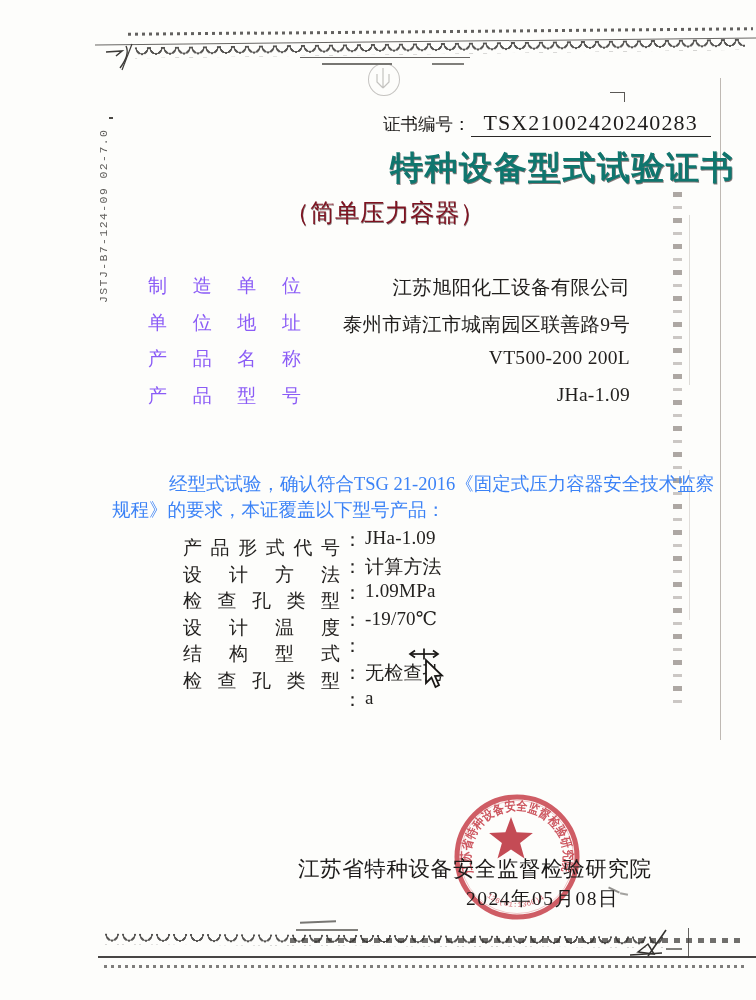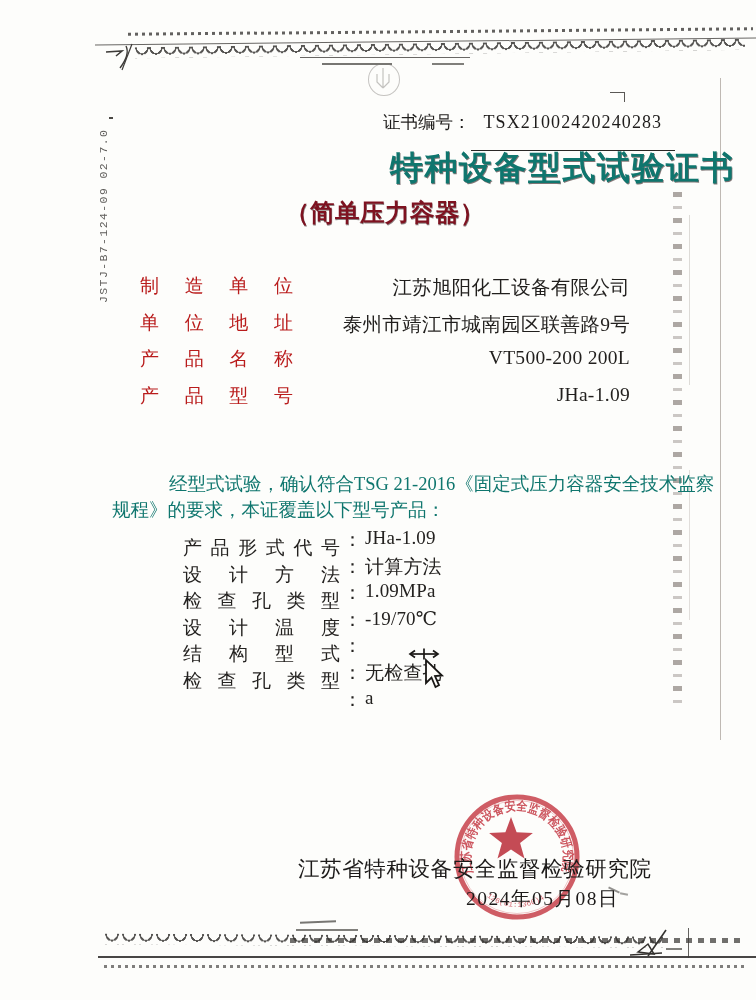--- a/index.html
+++ b/index.html
@@ -29,51 +29,51 @@
   }
   .cornermark{position:absolute;border-top:1.6px solid #5a5855;border-right:1.6px solid #5a5855;}
   .tick{position:absolute;background:#4a4844;}
 
   
   .logo-ghost{
     position:absolute;left:368px;top:63px;width:30px;height:31px;border-radius:50%;
     border:1.3px solid rgba(125,122,118,.55);opacity:.8;
   }
   .certline{position:absolute;left:383px;top:110px;font-size:17.5px;white-space:nowrap;}
-  .certno{border-bottom:1.6px solid #2a2826;padding:0 13px 18px;letter-spacing:1.1px;font-size:18px;}
+  .certno{border-bottom:1.6px solid #2a2826;padding:0 13px 1px;letter-spacing:1.1px;font-size:22px;}
   .title{
     position:absolute;left:35px;top:146px;width:700px;text-align:right;
     font-size:33px;font-weight:700;letter-spacing:1.5px;color:#0f766e;
     text-shadow:0.7px 0.7px 0 rgba(25,5,8,.55);white-space:nowrap;
   }
   .subtitle{
     position:absolute;left:35px;top:196px;width:700px;text-align:center;
-    font-size:24.5px;font-weight:700;letter-spacing:.5px;color:#7e1220;
+    font-size:24.5px;font-weight:400;letter-spacing:.5px;color:#7e1220;
     text-shadow:0.6px 0.6px 0 rgba(25,5,8,.5);white-space:nowrap;
   }
   .form-code{
     position:absolute;left:97px;top:303px;transform:rotate(-90deg);transform-origin:0 0;
     white-space:nowrap;font-size:11.5px;letter-spacing:1.4px;color:#413f3c;opacity:.85;
     font-family:"Liberation Mono","DejaVu Sans Mono",monospace;
   }
 
   
   .fields{position:absolute;left:140px;top:273px;width:560px;}
   .frow{position:relative;height:36.6px;}
   .flabel{
-    position:absolute;left:0;top:0;width:153px;font-size:19px;letter-spacing:0;
-    text-align:justify;text-align-last:justify;white-space:normal;color:#b91c1c;
+    position:absolute;left:8px;top:0;width:153px;font-size:19px;letter-spacing:0;
+    text-align:justify;text-align-last:justify;white-space:normal;color:#8b5cf6;
   }
   .fvalue{
     position:absolute;left:90px;top:1px;width:400px;text-align:right;
     font-size:19.5px;white-space:pre;color:#211f1d;letter-spacing:.3px;
   }
 
   
-  .statement{position:absolute;left:112px;top:472px;width:552px;font-size:18.5px;line-height:25.5px;color:#0f766e;}
+  .statement{position:absolute;left:112px;top:472px;width:552px;font-size:18.5px;line-height:25.5px;color:#3b82f6;}
   .statement .l1{text-indent:57px;white-space:nowrap;}
   .statement .l2{white-space:nowrap;}
 
   
   .specs{position:absolute;left:183px;top:527px;width:500px;}
   .srow{position:relative;height:26.6px;font-size:19px;color:#242220;}
   .slabel{
     position:absolute;left:0;top:0;width:157px;
     text-align:justify;text-align-last:justify;margin-top:8px;
   }

